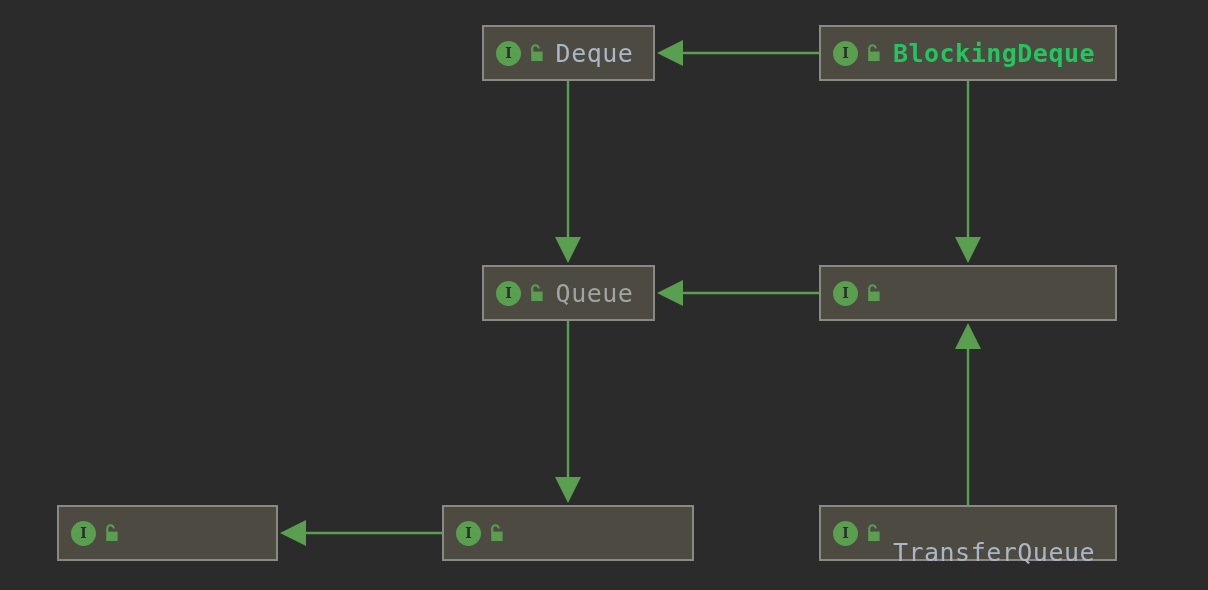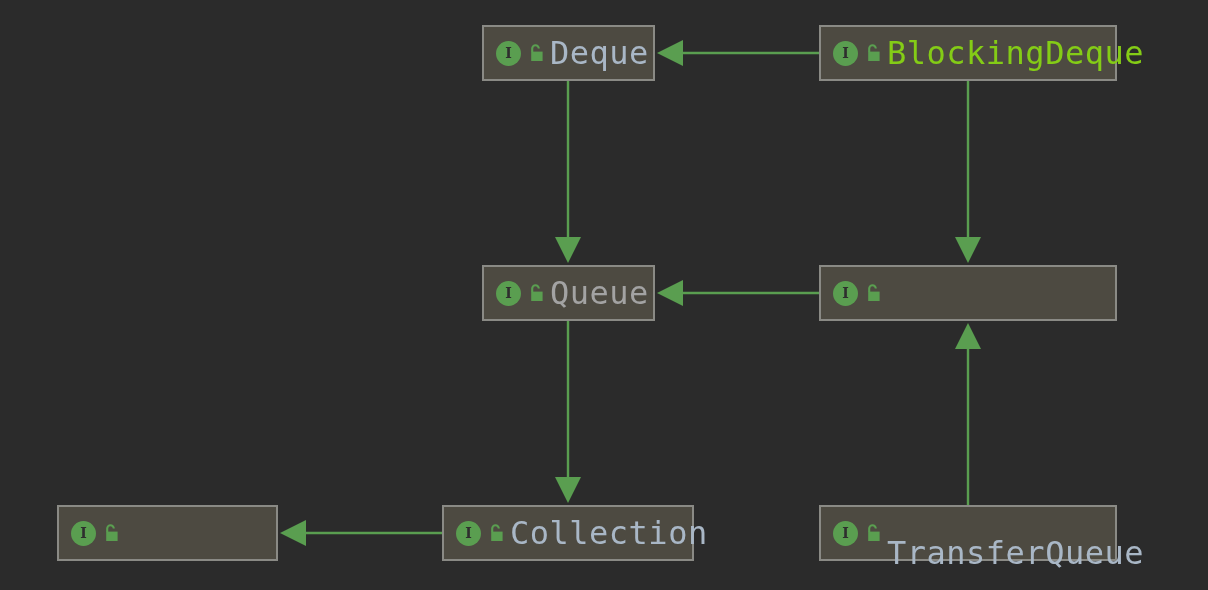--- a/index.html
+++ b/index.html
@@ -53,21 +53,21 @@
     line-height: 1;
   }
   .lock-icon {
     margin-left: 7px;
     display: block;
   }
   .node-label {
     flex: 1 1 auto;
     text-align: center;
     color: #a9b7c6;
-    font-size: 32px;
+    font-size: 25px;
     letter-spacing: 0.5px;
     white-space: nowrap;
     padding-left: 4px;
   }
 </style>
 </head>
 <body>
 
 <div id="diagram-canvas">
 
@@ -114,21 +114,21 @@
         <div class="node-label" style="color: rgb(169, 183, 198);">Deque</div>
       </div>
       <div class="node" style="left: 819px; top: 25px; width: 298px; height: 56px; background: rgb(77, 74, 65); border-color: rgb(138, 138, 133);">
         <div class="node-icons">
           <div class="iface-icon" style="background: rgb(90, 158, 80);">I</div>
           <svg class="lock-icon" width="18" height="20" viewBox="0 0 18 20">
             <path d="M4.2 9 V5.6 a3.3 3.3 0 0 1 6.6 0" fill="none" stroke="#5a9e50" stroke-width="2.1"></path>
             <rect x="3.2" y="8.6" width="11.4" height="9.4" fill="#5a9e50"></rect>
           </svg>
         </div>
-        <div class="node-label" style="color: #84cc16;">BlockingDeque</div>
+        <div class="node-label" style="color: #22c55e; font-weight: bold;">BlockingDeque</div>
       </div>
       <div class="node" style="left: 482px; top: 265px; width: 173px; height: 56px; background: rgb(77, 74, 65); border-color: rgb(138, 138, 133);">
         <div class="node-icons">
           <div class="iface-icon" style="background: rgb(90, 158, 80);">I</div>
           <svg class="lock-icon" width="18" height="20" viewBox="0 0 18 20">
             <path d="M4.2 9 V5.6 a3.3 3.3 0 0 1 6.6 0" fill="none" stroke="#5a9e50" stroke-width="2.1"></path>
             <rect x="3.2" y="8.6" width="11.4" height="9.4" fill="#5a9e50"></rect>
           </svg>
         </div>
         <div class="node-label" style="color: #a3a3a3; text-align: center;">Queue</div>
@@ -152,21 +152,20 @@
         </div>
       </div>
       <div class="node" style="left: 442px; top: 505px; width: 252px; height: 56px; background: rgb(77, 74, 65); border-color: rgb(138, 138, 133);">
         <div class="node-icons">
           <div class="iface-icon" style="background: rgb(90, 158, 80);">I</div>
           <svg class="lock-icon" width="18" height="20" viewBox="0 0 18 20">
             <path d="M4.2 9 V5.6 a3.3 3.3 0 0 1 6.6 0" fill="none" stroke="#5a9e50" stroke-width="2.1"></path>
             <rect x="3.2" y="8.6" width="11.4" height="9.4" fill="#5a9e50"></rect>
           </svg>
         </div>
-        <div class="node-label" style="color: rgb(169, 183, 198);">Collection</div>
       </div>
       <div class="node" style="left: 819px; top: 505px; width: 298px; height: 56px; background: rgb(77, 74, 65); border-color: rgb(138, 138, 133);">
         <div class="node-icons">
           <div class="iface-icon" style="background: rgb(90, 158, 80);">I</div>
           <svg class="lock-icon" width="18" height="20" viewBox="0 0 18 20">
             <path d="M4.2 9 V5.6 a3.3 3.3 0 0 1 6.6 0" fill="none" stroke="#5a9e50" stroke-width="2.1"></path>
             <rect x="3.2" y="8.6" width="11.4" height="9.4" fill="#5a9e50"></rect>
           </svg>
         </div>
         <div class="node-label" style="color: rgb(169, 183, 198); margin-top: 39px;">TransferQueue</div>

